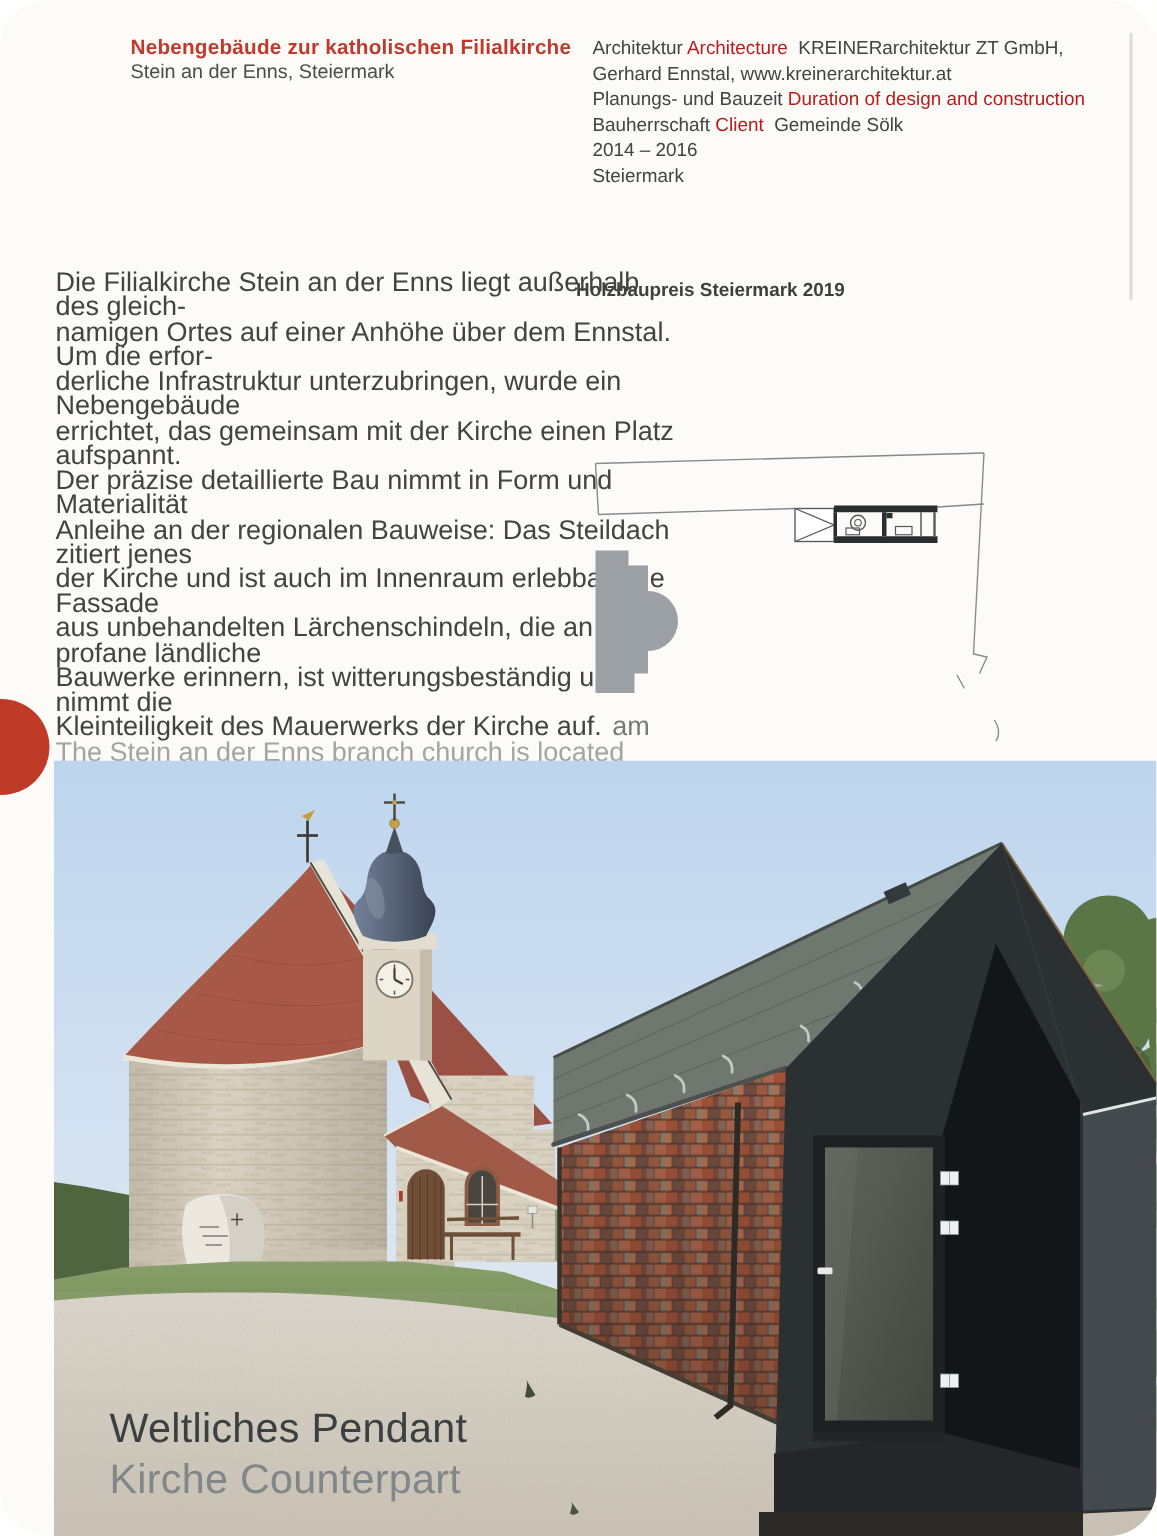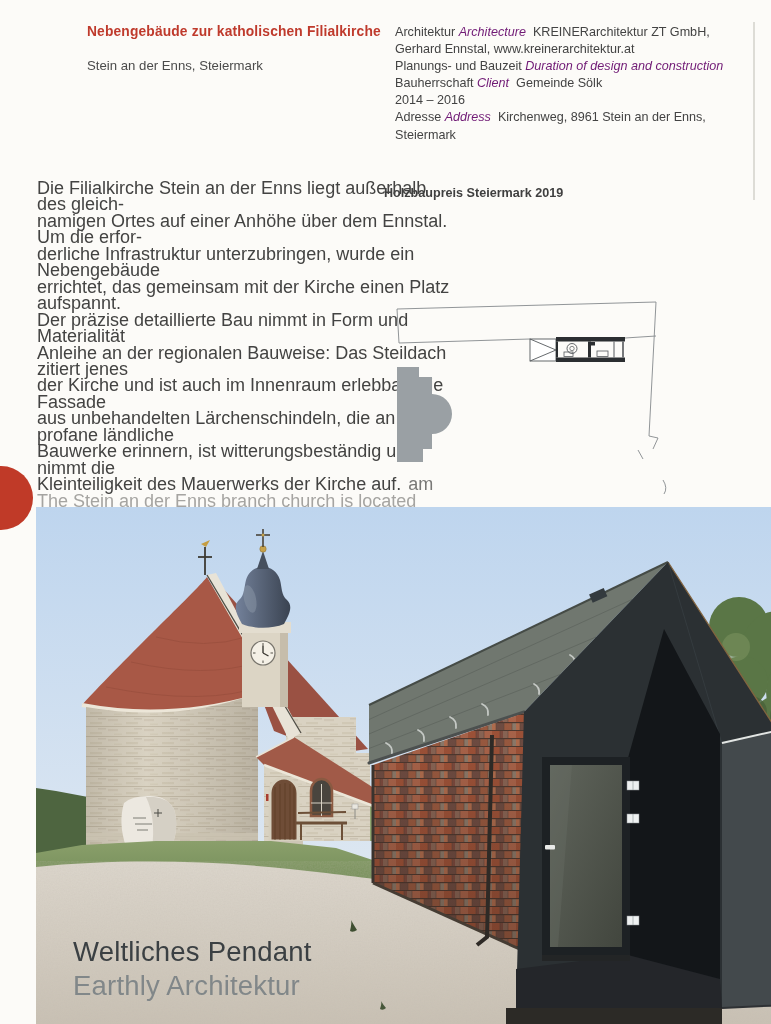--- a/index.html
+++ b/index.html
@@ -1,28 +1,28 @@
 <!DOCTYPE html>
 <html><head>
 <meta charset="utf-8">
 <style>
   html,body{margin:0;padding:0;}
   .page{
     position:relative; width:771px; height:1024px; overflow:hidden;
-    background:#fcfbf8; font-family:"Liberation Sans", sans-serif;
+    background:#fcfbf8; font-family:"Liberation Sans", sans-serif;border-radius:32px;
   }
   
   .title-block{position:absolute; left:87px; top:24px;}
   .title{font-size:13.8px; font-weight:700; color:#bf3a2c; letter-spacing:.15px; white-space:pre;}
-  .subtitle{font-size:13.2px; color:#4b4b4b; margin-top:19px; white-space:pre;}
+  .subtitle{font-size:13.2px; color:#4b4b4b; margin-top:1px; white-space:pre;}
   
   .meta{position:absolute; left:395px; top:24px; width:372px; font-size:12.6px; line-height:17.1px;}
   .meta-line{white-space:pre;}
   .seg-dark{color:#434343;margin-top:42px;}
-  .seg-gray{color:#701a75;font-style:italic;}
+  .seg-gray{color:#b91c1c;}
   .award{position:absolute; left:384px; top:186px; font-size:12.6px; color:#3f3f3f; font-weight:700; white-space:pre;}
   
   .body-text{position:absolute; left:37px; top:135px; width:420px; font-size:18px; line-height:16.45px;margin-top:45px;}
   .body-text p{margin:0;}
   .txt{white-space:pre-line;}
   .de .txt{color:#434342;}
   .en .txt{color:#a5a4a1;}
   .sig{margin-left:7px;}
   .de .sig{color:#787876;}
   .en .sig{color:#a5a4a1;}
@@ -48,21 +48,20 @@
     <div class="title">Nebengebäude zur katholischen Filialkirche</div>
     <div class="subtitle">Stein an der Enns, Steiermark</div>
   </div>
 
   <div class="meta">
       <div class="meta-line"><span class="seg-dark">Architektur </span><span class="seg-gray">Architecture</span><span class="seg-dark">  KREINERarchitektur ZT GmbH,</span></div>
       <div class="meta-line"><span class="seg-dark">Gerhard Ennstal, www.kreinerarchitektur.at</span></div>
       <div class="meta-line"><span class="seg-dark">Planungs- und Bauzeit </span><span class="seg-gray">Duration of design and construction</span></div>
       <div class="meta-line"><span class="seg-dark">Bauherrschaft </span><span class="seg-gray">Client</span><span class="seg-dark">  Gemeinde Sölk</span></div>
       <div class="meta-line"><span class="seg-dark">2014 – 2016</span></div>
-      <div class="meta-line"><span class="seg-dark">Adresse </span><span class="seg-gray">Address</span><span class="seg-dark">  Kirchenweg, 8961 Stein an der Enns,</span></div>
       <div class="meta-line"><span class="seg-dark">Steiermark</span></div>
     </div>
   <div class="award">Holzbaupreis Steiermark 2019</div>
 
   <div class="body-text">
     <p class="de"><span class="txt">Die Filialkirche Stein an der Enns liegt außerhalb des gleich-
 namigen Ortes auf einer Anhöhe über dem Ennstal. Um die erfor-
 derliche Infrastruktur unterzubringen, wurde ein Nebengebäude
 errichtet, das gemeinsam mit der Kirche einen Platz aufspannt.
 Der präzise detaillierte Bau nimmt in Form und Materialität
@@ -347,18 +346,18 @@
           <line x1="597" y1="409" x2="597" y2="418" stroke="#9aa0a2" stroke-width=".7"></line>
         </g>
         <path d="M686,236 L748,222 L748,498 L686,501 Z" fill="#43494c"></path>
         <line x1="686" y1="236" x2="748" y2="222" stroke="#e2e5e3" stroke-width="2"></line>
         <line x1="686" y1="501" x2="748" y2="498" stroke="#2e3134" stroke-width="2"></line>
         <rect x="506" y="448" width="88" height="6" fill="#232526"></rect>
         <path d="M470,501 L686,501 L686,517 L470,517 Z" fill="#2c2a26"></path>
       </g>
     </svg>
     <div class="cap1">Weltliches Pendant</div>
-    <div class="cap2">Earthly Architektur</div>
+    <div class="cap2">Kirche Counterpart</div>
   </div>
 
   <div class="red-dot"></div>
   <div class="page-edge"></div>
 </div>
 
 </body></html>

